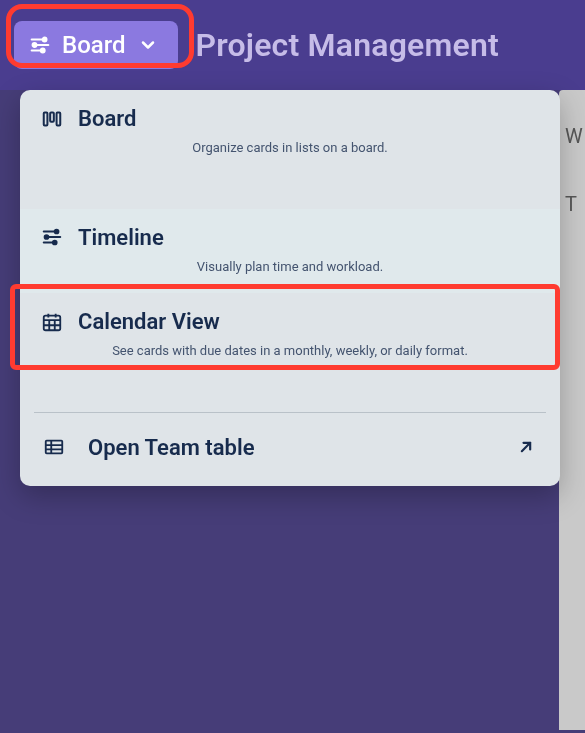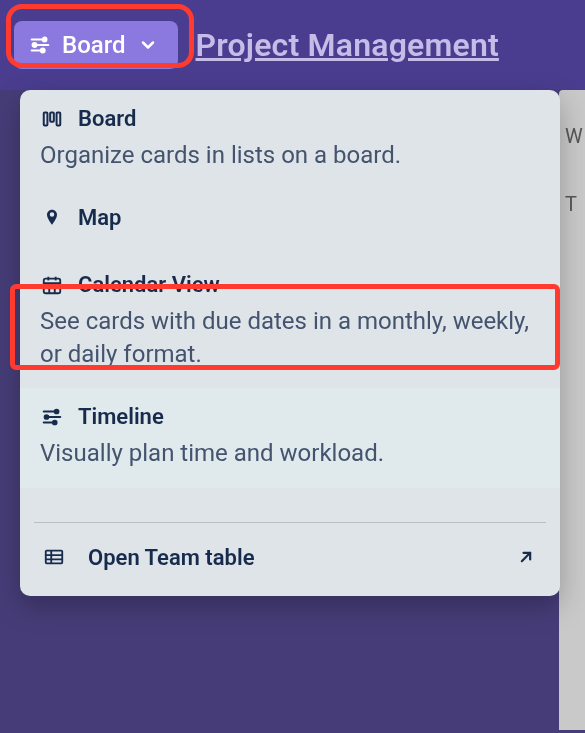--- a/index.html
+++ b/index.html
@@ -41,21 +41,20 @@
     border-radius: 16px;
     pointer-events: none;
     z-index: 10;
   }
   .title {
     color: #c6bce8;
     font-size: 32px;
     font-weight: 600;
     letter-spacing: 0.2px;
     white-space: nowrap;
-    text-decoration: underline;
   }
   .rightpeek {
     position: absolute;
     top: 90px; right: 0;
     width: 26px; height: 640px;
     background: #ffffff;
     border-top-left-radius: 4px;
     color: #616161;
     font-size: 20px;
     padding-top: 34px;
@@ -84,22 +83,23 @@
   }
   .dd-item.sel { background: #e0e9ec; }
   .dd-head {
     display: flex; align-items: center; gap: 14px;
     color: #172b4d;
     font-size: 22px; font-weight: 600;
     margin-bottom: 8px;
   }
   .dd-desc {
     color: #44546f;
-    font-size: 24px;
+    font-size: 13px;
     line-height: 1.35;
+    text-align: center;
   }
   .dd-sep {
     height: 1px;
     background: #b9c1c8;
     margin: 0 14px;
   }
   .dd-open {
     display: flex; align-items: center;
     padding: 22px 22px 26px 22px;
     gap: 22px;
@@ -165,65 +165,57 @@
           <rect x="10" y="5" width="4" height="10" rx="1"></rect>
           <rect x="17" y="5" width="4" height="14" rx="1"></rect>
         </svg>
       </span>
       <span>Board</span>
     </div>
     <div class="dd-desc">Organize cards in lists on a board.</div>
   </div>
 
   <div class="dd-item">
+  </div>
+
+  <div class="dd-item sel">
     <div class="dd-head">
       <span class="icon">
-        <svg viewBox="0 0 24 24" width="20" height="22" fill="#172b4d">
-          <path d="M12 2C8.7 2 6 4.7 6 8c0 4.5 6 12 6 12s6-7.5 6-12c0-3.3-2.7-6-6-6zm0 8.5A2.5 2.5 0 1 1 12 5a2.5 2.5 0 0 1 0 5.5z"></path>
+        <svg viewBox="0 0 24 24" width="22" height="22" fill="none" stroke="#172b4d" stroke-width="2.2" stroke-linecap="round">
+          <line x1="3" y1="6" x2="14" y2="6"></line>
+            <circle cx="17" cy="6" r="2" fill="#172b4d"></circle>
+          <line x1="9" y1="12" x2="21" y2="12"></line>
+            <circle cx="6" cy="12" r="2" fill="#172b4d"></circle>
+          <line x1="3" y1="18" x2="12" y2="18"></line>
+            <circle cx="15" cy="18" r="2" fill="#172b4d"></circle>
         </svg>
       </span>
-      <span>Map</span>
+      <span>Timeline</span>
     </div>
+    <div class="dd-desc">Visually plan time and workload.</div>
   </div>
 
   <div class="dd-item">
     <div class="dd-head">
       <span class="icon">
         <svg viewBox="0 0 24 24" width="22" height="22" fill="none" stroke="#172b4d" stroke-width="2">
           <rect x="3" y="5" width="18" height="16" rx="2"></rect>
           <line x1="3" y1="10" x2="21" y2="10"></line>
           <line x1="8" y1="3" x2="8" y2="7"></line>
           <line x1="16" y1="3" x2="16" y2="7"></line>
           <line x1="9" y1="10" x2="9" y2="21"></line>
           <line x1="15" y1="10" x2="15" y2="21"></line>
           <line x1="3" y1="15.5" x2="21" y2="15.5"></line>
         </svg>
       </span>
       <span>Calendar View</span>
     </div>
     <div class="dd-desc">See cards with due dates in a monthly, weekly, or daily format.</div>
   </div>
 
-  <div class="dd-item sel">
-    <div class="dd-head">
-      <span class="icon">
-        <svg viewBox="0 0 24 24" width="22" height="22" fill="none" stroke="#172b4d" stroke-width="2.2" stroke-linecap="round">
-          <line x1="3" y1="6" x2="14" y2="6"></line>
-            <circle cx="17" cy="6" r="2" fill="#172b4d"></circle>
-          <line x1="9" y1="12" x2="21" y2="12"></line>
-            <circle cx="6" cy="12" r="2" fill="#172b4d"></circle>
-          <line x1="3" y1="18" x2="12" y2="18"></line>
-            <circle cx="15" cy="18" r="2" fill="#172b4d"></circle>
-        </svg>
-      </span>
-      <span>Timeline</span>
-    </div>
-    <div class="dd-desc">Visually plan time and workload.</div>
-  </div>
-
   <div class="dd-item">
   </div>
 
   <div class="dd-sep"></div>
 
   <div class="dd-open">
     <span class="icon">
       <svg viewBox="0 0 24 24" width="24" height="22" fill="none" stroke="#172b4d" stroke-width="2">
         <rect x="3" y="5" width="18" height="14" rx="1"></rect>
         <line x1="3" y1="10" x2="21" y2="10"></line>

